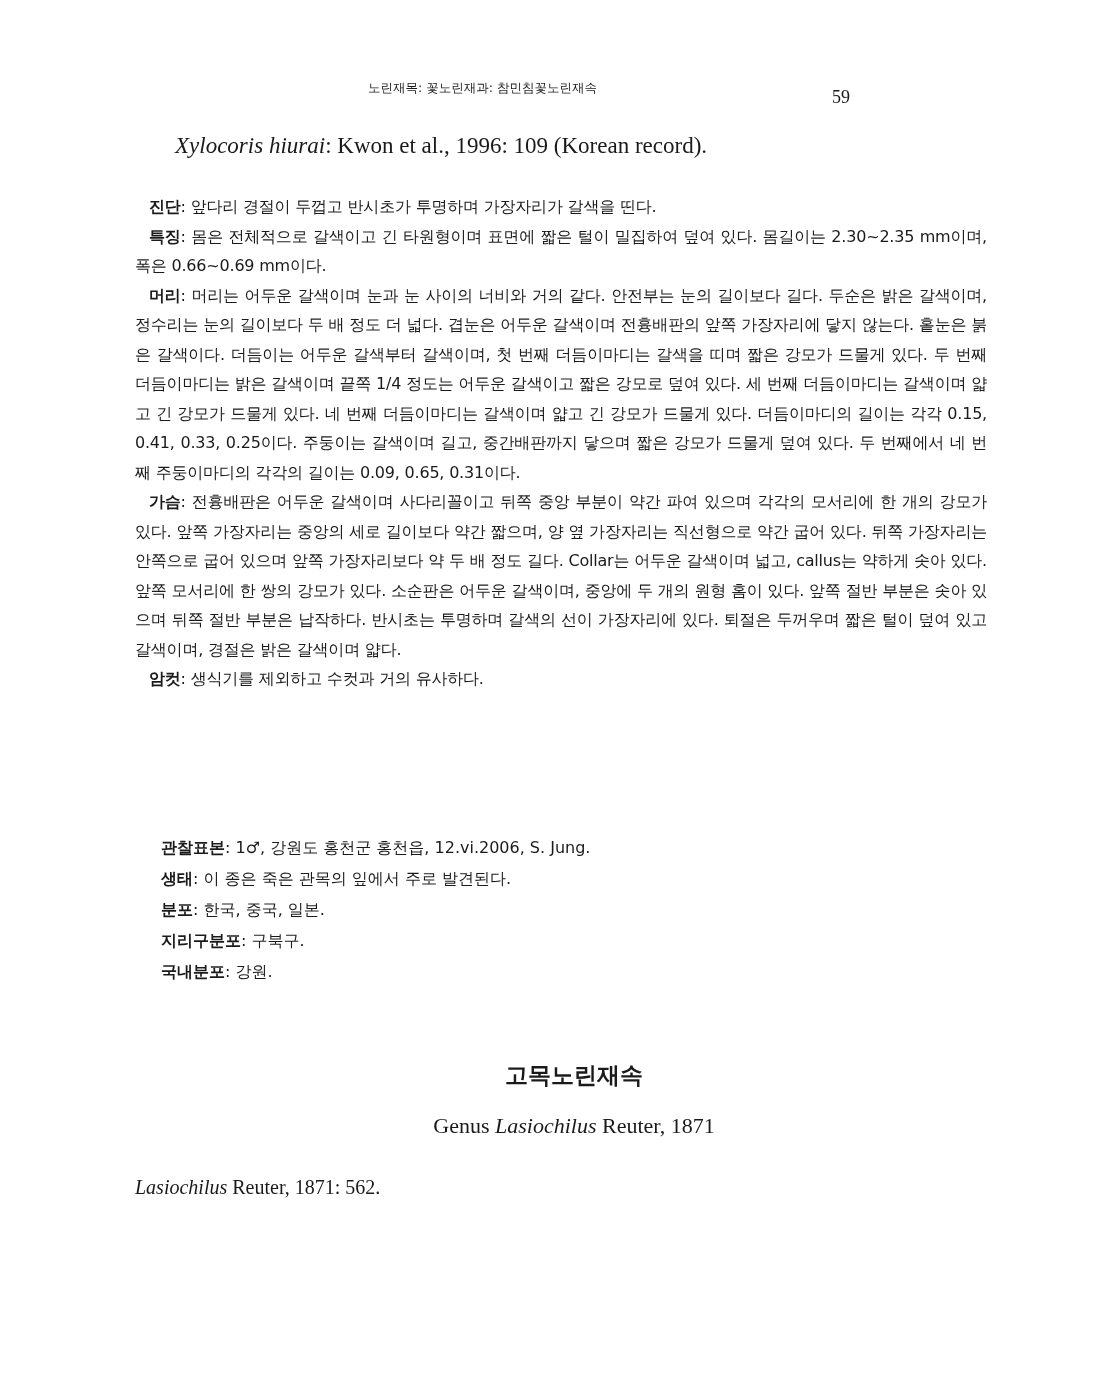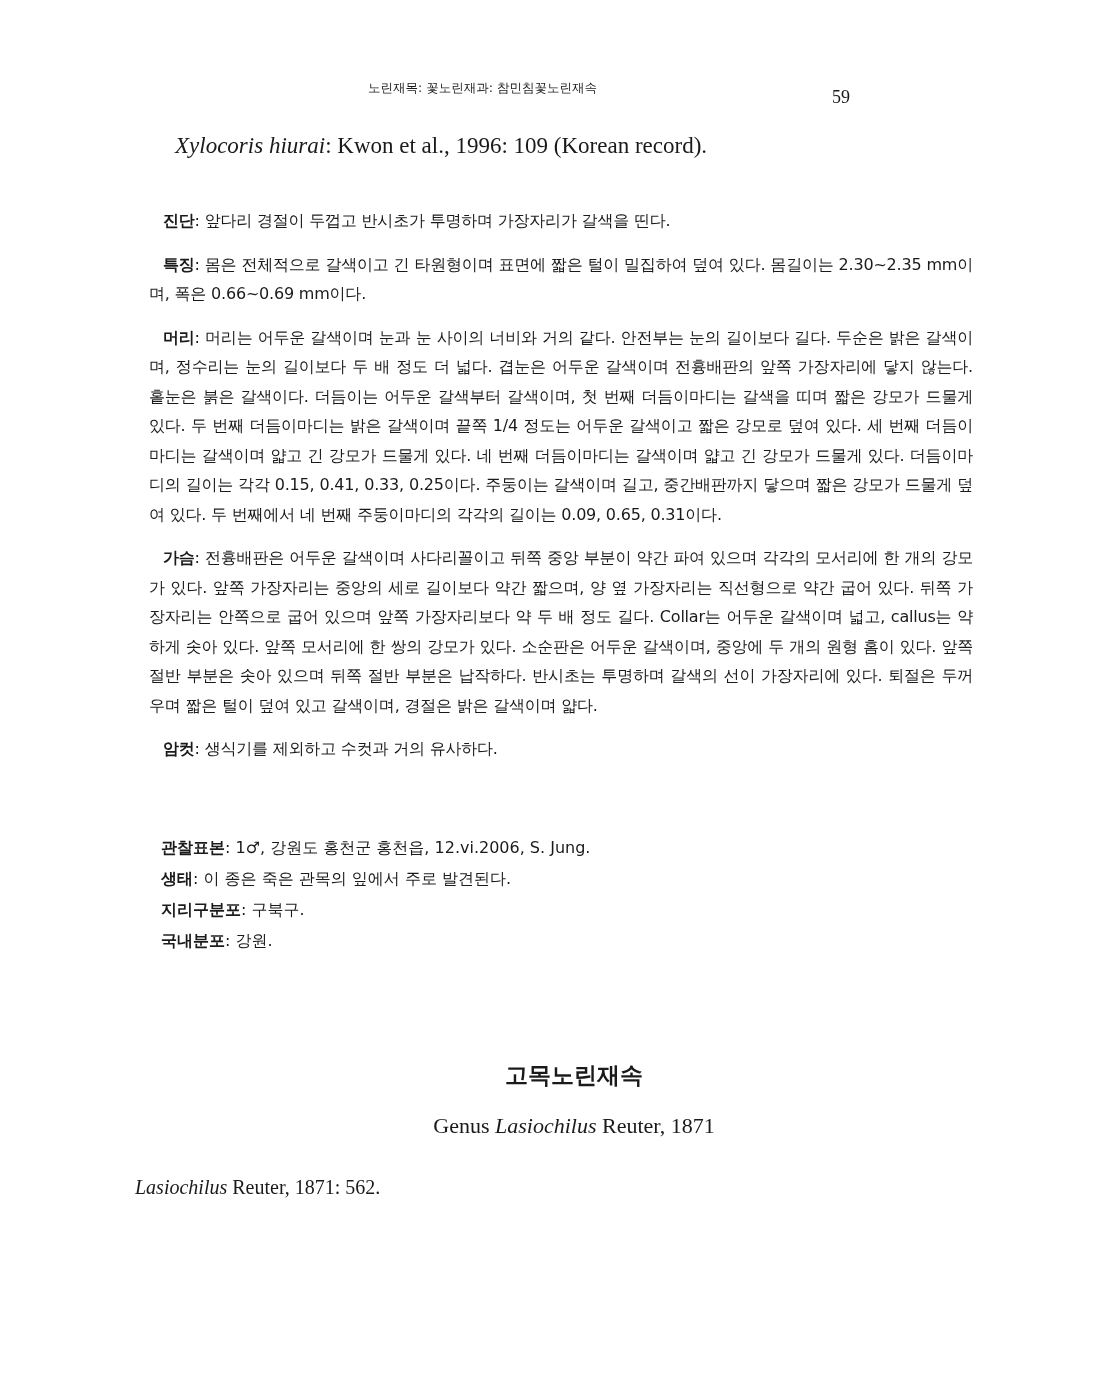--- a/index.html
+++ b/index.html
@@ -8,21 +8,21 @@
   .header { position: absolute; top: 78px; left: 0; width: 965px; height: 24px; }
   .running-head { position: absolute; left: 0; right: 0; text-align: center;
                   font-family: "DejaVu Sans", sans-serif; font-size: 12.5px; top: 2px; }
   .page-number { position: absolute; right: 115px; top: 0; font-size: 18px;
                  font-family: "Liberation Serif", serif; margin-top: 9px; }
   .citation { position: absolute; top: 133px; left: 135px; font-size: 23px;
               font-family: Liberation Serif, serif; margin-left: 40px; }
   .body-text { position: absolute; top: 192px; left: 135px; width: 852px;
                font-size: 16px; line-height: 29.5px; text-align: justify;
                font-family: "DejaVu Sans", sans-serif; letter-spacing: -0.2px; }
-  .para { text-indent: 14px; margin: 14px; }
+  .para { text-indent: 14px; margin: 0; }
   .label { font-weight: bold; }
   .record-block { position: absolute; top: 832px; left: 147px; width: 852px;
                   font-size: 16px; line-height: 31px;
                   font-family: "DejaVu Sans", sans-serif; }
   .record-block p { margin: 0; text-indent: 14px; }
   .genus-title { position: absolute; top: 1060px; left: 0; width: 1100px; text-align: center; padding-left: 24px; }
   .genus-ko { font-size: 23px; font-weight: bold; font-family: "DejaVu Sans", sans-serif; }
   .genus-en { font-size: 22px; font-family: "Liberation Serif", serif; margin-top: 22px; }
   .genus-citation { position: absolute; top: 1176px; left: 135px; font-size: 20px;
                     font-family: "Liberation Serif", serif; }
@@ -43,20 +43,21 @@
   <p class="para"><span class="label">진단</span><span>:  앞다리 경절이 두껍고 반시초가 투명하며 가장자리가 갈색을 띤다.</span></p>
   <p class="para"><span class="label">특징</span><span>:  몸은 전체적으로 갈색이고 긴 타원형이며 표면에 짧은 털이 밀집하여 덮여 있다.  몸길이는 2.30~2.35 mm이며, 폭은 0.66~0.69 mm이다.</span></p>
   <p class="para"><span class="label">머리</span><span>:  머리는 어두운 갈색이며 눈과 눈 사이의 너비와 거의 같다.  안전부는 눈의 길이보다 길다.  두순은 밝은 갈색이며, 정수리는 눈의 길이보다 두 배 정도 더 넓다.  겹눈은 어두운 갈색이며 전흉배판의 앞쪽 가장자리에 닿지 않는다.  홑눈은 붉은 갈색이다.  더듬이는 어두운 갈색부터 갈색이며, 첫 번째 더듬이마디는 갈색을 띠며 짧은 강모가 드물게 있다.  두 번째 더듬이마디는 밝은 갈색이며 끝쪽 1/4 정도는 어두운 갈색이고 짧은 강모로 덮여 있다.  세 번째 더듬이마디는 갈색이며 얇고 긴 강모가 드물게 있다.  네 번째 더듬이마디는 갈색이며 얇고 긴 강모가 드물게 있다.  더듬이마디의 길이는 각각 0.15, 0.41, 0.33, 0.25이다.  주둥이는 갈색이며 길고, 중간배판까지 닿으며 짧은 강모가 드물게 덮여 있다.  두 번째에서 네 번째 주둥이마디의 각각의 길이는 0.09, 0.65, 0.31이다.</span></p>
   <p class="para"><span class="label">가슴</span><span>:  전흉배판은 어두운 갈색이며 사다리꼴이고 뒤쪽 중앙 부분이 약간 파여 있으며 각각의 모서리에 한 개의 강모가 있다.  앞쪽 가장자리는 중앙의 세로 길이보다 약간 짧으며, 양 옆 가장자리는 직선형으로 약간 굽어 있다.  뒤쪽 가장자리는 안쪽으로 굽어 있으며 앞쪽 가장자리보다 약 두 배 정도 길다.  Collar는 어두운 갈색이며 넓고, callus는 약하게 솟아 있다.  앞쪽 모서리에 한 쌍의 강모가 있다.  소순판은 어두운 갈색이며, 중앙에 두 개의 원형 홈이 있다.  앞쪽 절반 부분은 솟아 있으며 뒤쪽 절반 부분은 납작하다.  반시초는 투명하며 갈색의 선이 가장자리에 있다.  퇴절은 두꺼우며 짧은 털이 덮여 있고 갈색이며, 경절은 밝은 갈색이며 얇다.</span></p>
   <p class="para"><span class="label">암컷</span><span>:  생식기를 제외하고 수컷과 거의 유사하다.</span></p>
 </div>
 
 <div class="record-block">
   <p><span class="label">관찰표본</span><span>:  1♂, 강원도 홍천군 홍천읍, 12.vi.2006, S. Jung.</span></p>
   <p><span class="label">생태</span><span>:  이 종은 죽은 관목의 잎에서 주로 발견된다.</span></p>
+  <p><span class="label">분포</span><span>:  한국, 중국, 일본.</span></p>
   <p><span class="label">지리구분포</span><span>:  구북구.</span></p>
   <p><span class="label">국내분포</span><span>:  강원.</span></p>
 </div>
 
 <div class="genus-title">
   <div class="genus-ko">고목노린재속</div>
   <div class="genus-en"><span>Genus </span><i>Lasiochilus</i><span> Reuter, 1871</span></div>
 </div>
 
 <div class="genus-citation">

